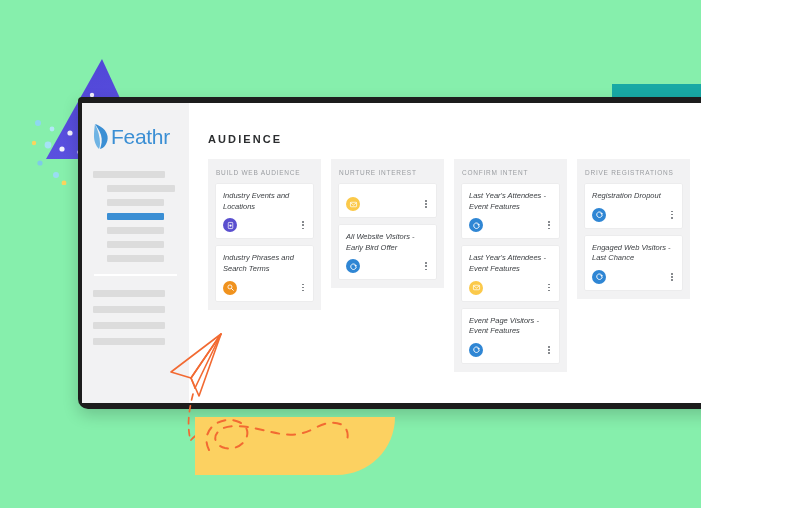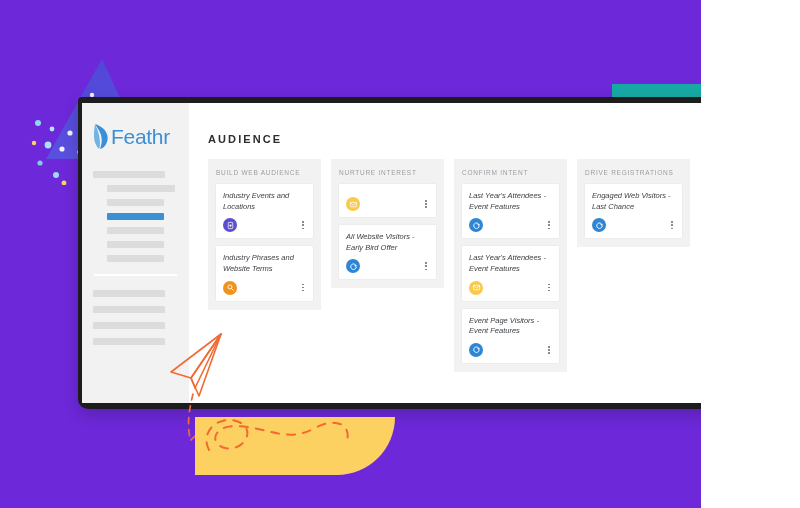--- a/index.html
+++ b/index.html
@@ -5,21 +5,21 @@
   html, body {
     margin: 0;
     padding: 0;
     background: #ffffff;
   }
   #stage {
     position: relative;
     width: 701px;
     height: 508px;
     overflow: hidden;
-    background: #6d28d9;
+    background: #86efac;
     font-family: "Liberation Sans", sans-serif;
   }
 
   
   .deco { position: absolute; }
 
   #teal-square {
     left: 612px; top: 84px;
     width: 140px; height: 132px;
     background: #18a9a5;
@@ -291,21 +291,21 @@
                   </svg>
                 </div>
                 <div class="kebab">
                   <i></i>
                   <i></i>
                   <i></i>
                 </div>
               </div>
             </div>
             <div class="card">
-              <div class="card-title">Industry Phrases and Website Terms</div>
+              <div class="card-title">Industry Phrases and Search Terms</div>
               <div class="card-foot">
                 <div class="badge orange">
                   <svg viewBox="0 0 16 16" width="9" height="9">
                     <circle cx="7" cy="7" r="3.6" fill="none" stroke="#fff" stroke-width="1.5"></circle>
                     <line x1="9.8" y1="9.8" x2="13" y2="13" stroke="#fff" stroke-width="1.7" stroke-linecap="round"></line>
                   </svg>
                 </div>
                 <div class="kebab">
                   <i></i>
                   <i></i>
@@ -394,20 +394,36 @@
                 <div class="kebab">
                   <i></i>
                   <i></i>
                   <i></i>
                 </div>
               </div>
             </div>
           </div>
           <div class="column">
             <div class="col-label">DRIVE REGISTRATIONS</div>
+            <div class="card">
+              <div class="card-title">Registration Dropout</div>
+              <div class="card-foot">
+                <div class="badge blue">
+                  <svg viewBox="0 0 16 16" width="9" height="9">
+                    <path d="M12.6 6.2 A5 5 0 1 0 13 9.2" fill="none" stroke="#fff" stroke-width="1.6" stroke-linecap="round"></path>
+                    <path d="M9.2 5.6 L13.2 5.4 L12.6 9.4 Z" fill="#fff"></path>
+                  </svg>
+                </div>
+                <div class="kebab">
+                  <i></i>
+                  <i></i>
+                  <i></i>
+                </div>
+              </div>
+            </div>
             <div class="card">
               <div class="card-title">Engaged Web Visitors - Last Chance</div>
               <div class="card-foot">
                 <div class="badge blue">
                   <svg viewBox="0 0 16 16" width="9" height="9">
                     <path d="M12.6 6.2 A5 5 0 1 0 13 9.2" fill="none" stroke="#fff" stroke-width="1.6" stroke-linecap="round"></path>
                     <path d="M9.2 5.6 L13.2 5.4 L12.6 9.4 Z" fill="#fff"></path>
                   </svg>
                 </div>
                 <div class="kebab">

